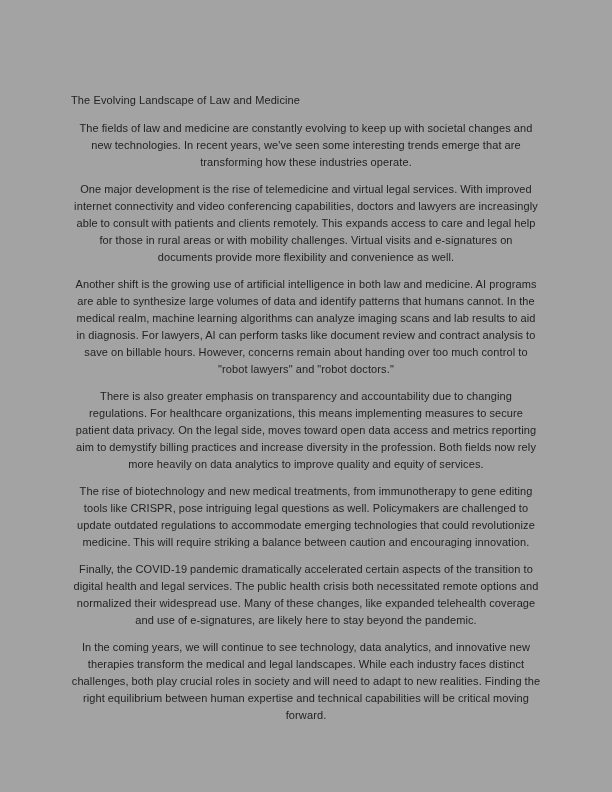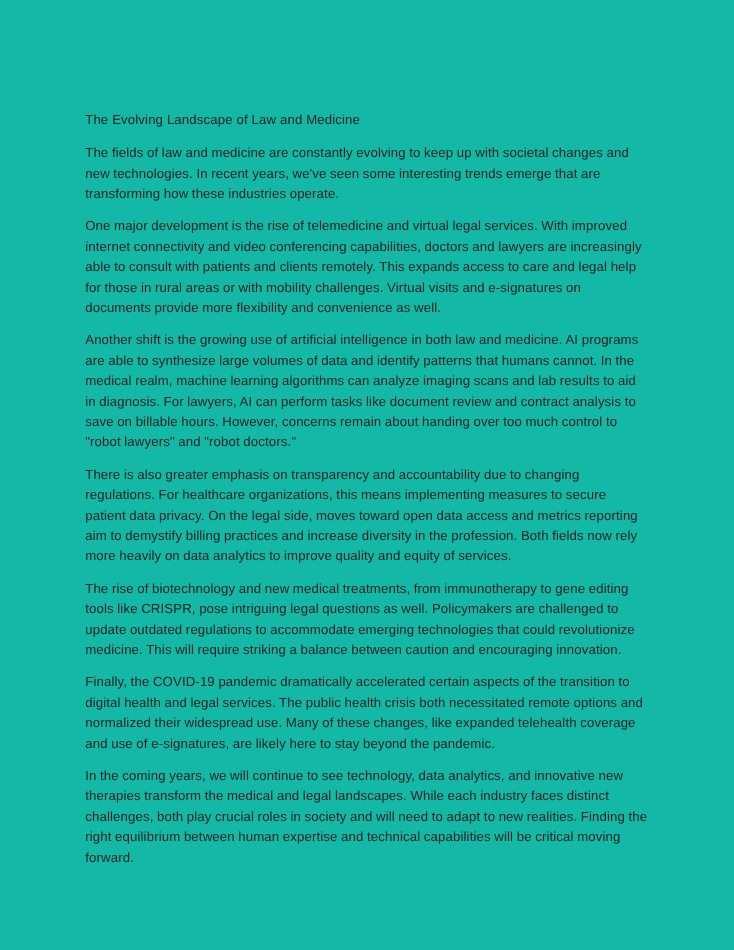--- a/index.html
+++ b/index.html
@@ -12,21 +12,21 @@
     width: 612px;
     height: 792px;
     position: relative;
     overflow: hidden;
     font-family: "Liberation Sans", sans-serif;
     -webkit-font-smoothing: antialiased;
   }
   .page {
     position: absolute;
     inset: 0;
-    background: #14b8a6;
+    background: #a3a3a3;
   }
   .doc-body {
     position: absolute;
     left: 71px;
     top: 92px;
     width: 470px;
   }
   .doc-title {
     font-size: 11px;
     line-height: 17px;
@@ -34,21 +34,21 @@
     margin: 0 0 0 0;
     font-weight: normal;
     letter-spacing: 0.01em;
   }
   .para {
     font-size: 11px;
     line-height: 17px;
     color: #222222;
     margin: 0;
     padding: 0;
-    text-align: left;
+    text-align: center;
     letter-spacing: 0.01em;
     word-spacing: -0.02em;
   }
   .para-spacer {
     height: 10px;
   }
   .title-spacer {
     height: 11px;
   }
 </style>

